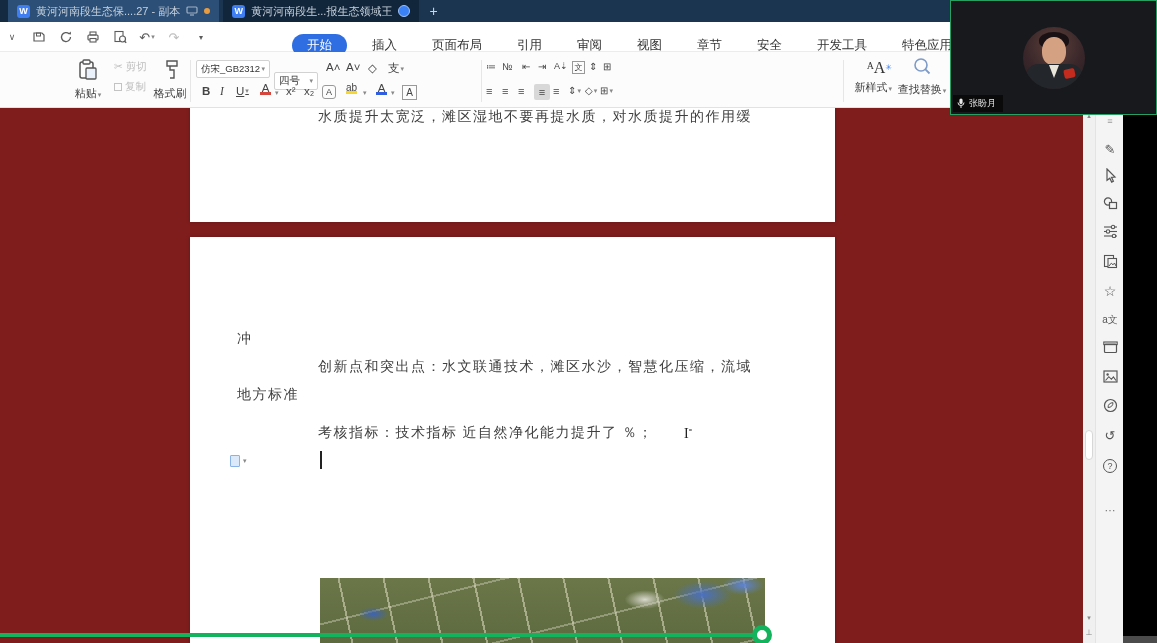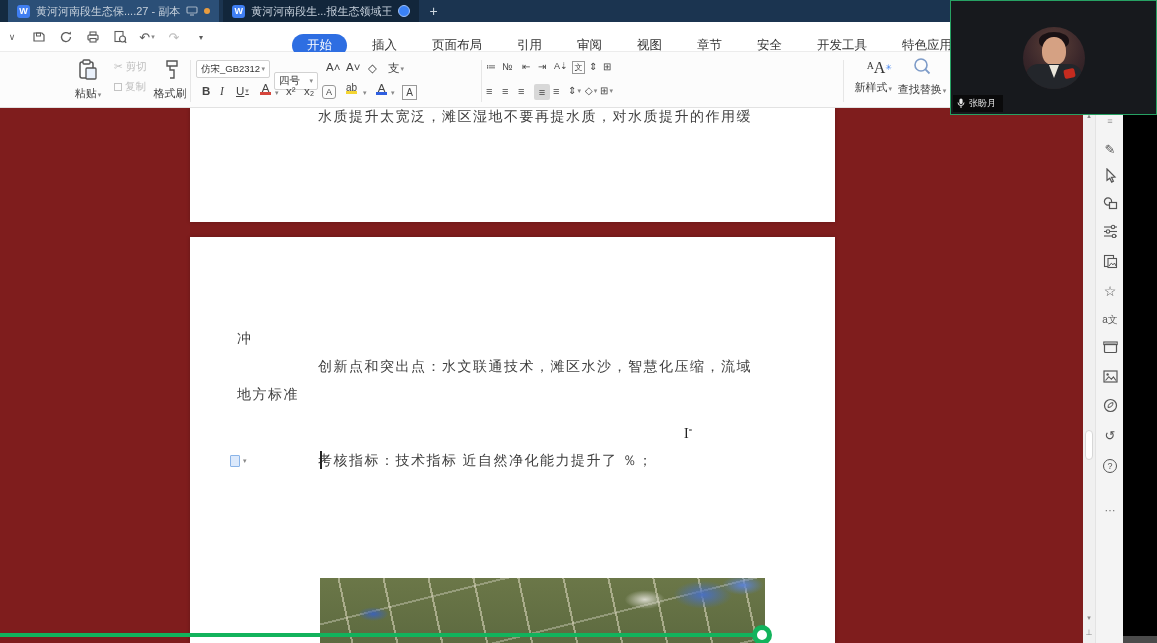--- a/index.html
+++ b/index.html
@@ -274,21 +274,21 @@
   <div class="workspace">
 
     <div class="page" style="top:0; height:114px;">
       <div class="doctext" style="left:128px; top:0;">水质提升太宽泛，滩区湿地不要再提水质，对水质提升的作用缓</div>
     </div>
 
     <div class="page" style="top:129px; height:406px; overflow:hidden;">
       <div class="doctext" style="left:47px;  top:93px;">冲</div>
       <div class="doctext" style="left:128px; top:121px;">创新点和突出点：水文联通技术，滩区水沙，智慧化压缩，流域</div>
       <div class="doctext" style="left:47px;  top:149px;">地方标准</div>
-      <div class="doctext" style="left:128px; top:187px;margin-top:28px;">考核指标：技术指标 近自然净化能力提升了 ％；</div>
+      <div class="doctext" style="left:128px; top:187px;">考核指标：技术指标 近自然净化能力提升了 ％；</div>
 
       <div class="abs" style="left:494px; top:189px; font-family:'Liberation Serif',serif; font-size:14px; color:#222;">I<span style="font-size:6px; letter-spacing:0; vertical-align:6px;">≡</span></div>
 
       <div class="abs" style="left:40px; top:218px; display:flex; align-items:center; gap:2px;">
         <span style="display:inline-block; width:10px; height:12px; background:#dce9fb; border:1px solid #8ab4e8; border-radius:1px;"></span>
         <span class="dd">▾</span>
       </div>
       <div class="caret" style="left:130px; top:214px;"></div>
 
       <div class="mapimg"></div>

